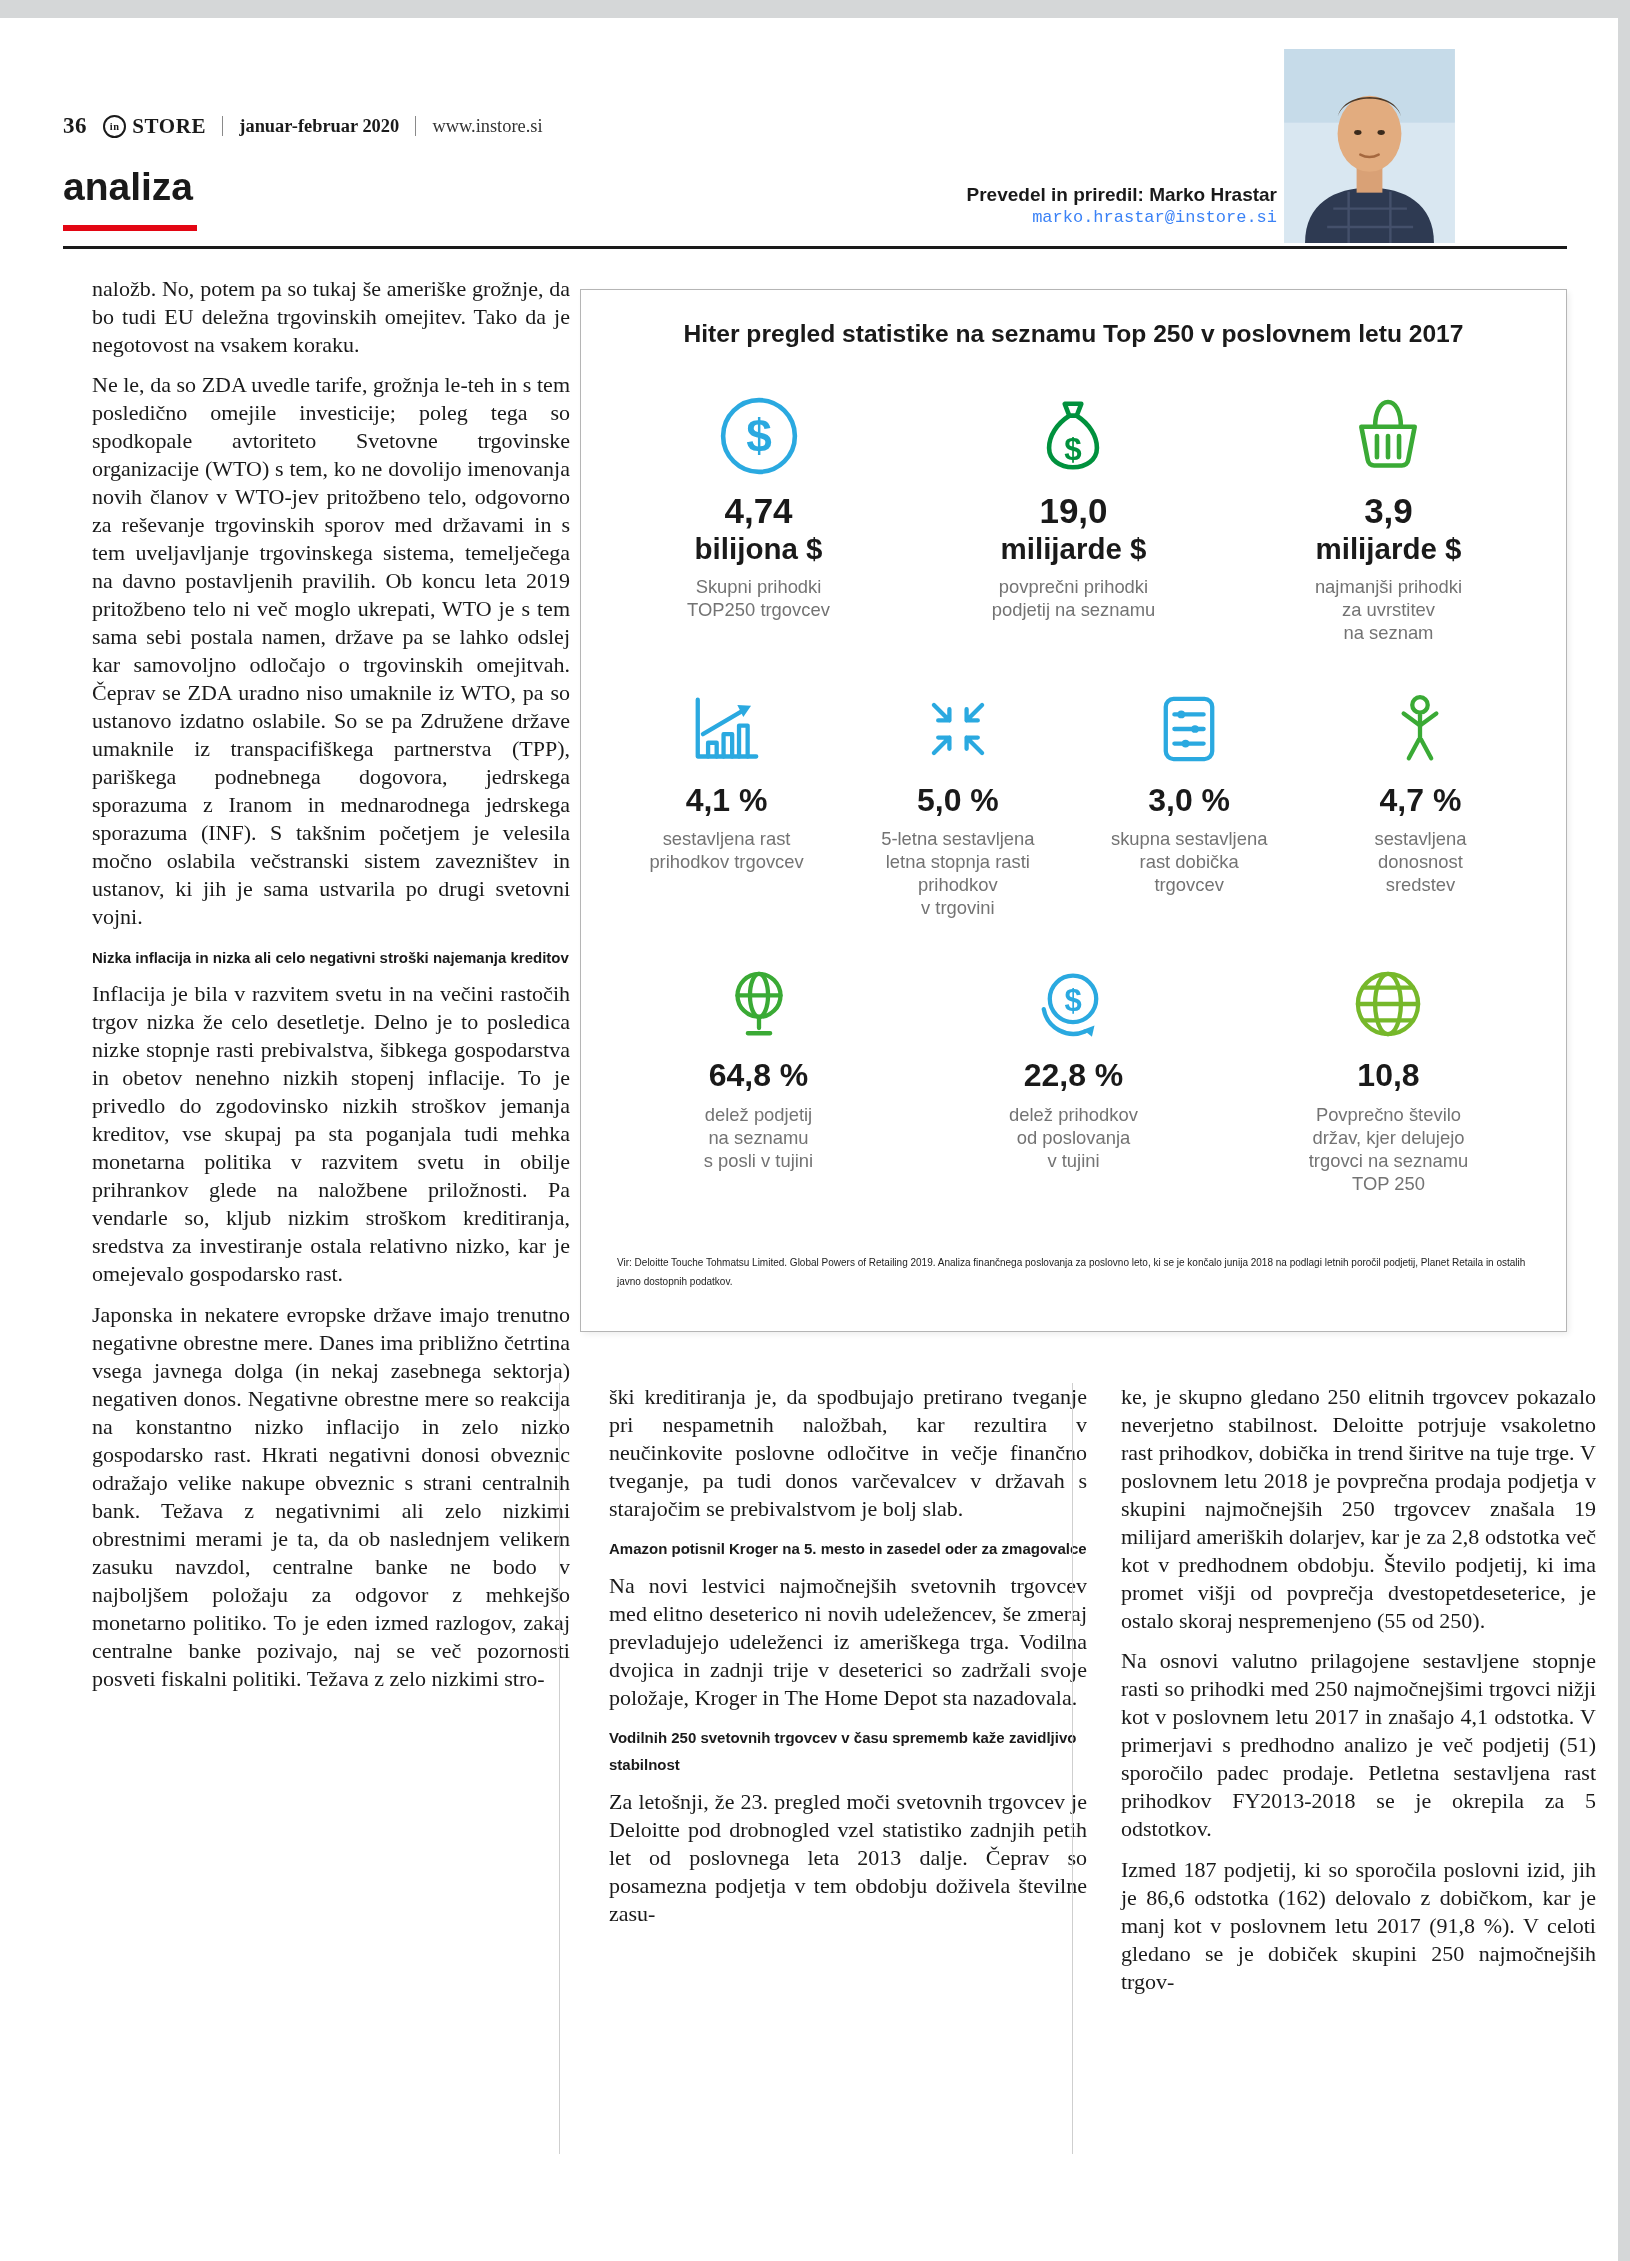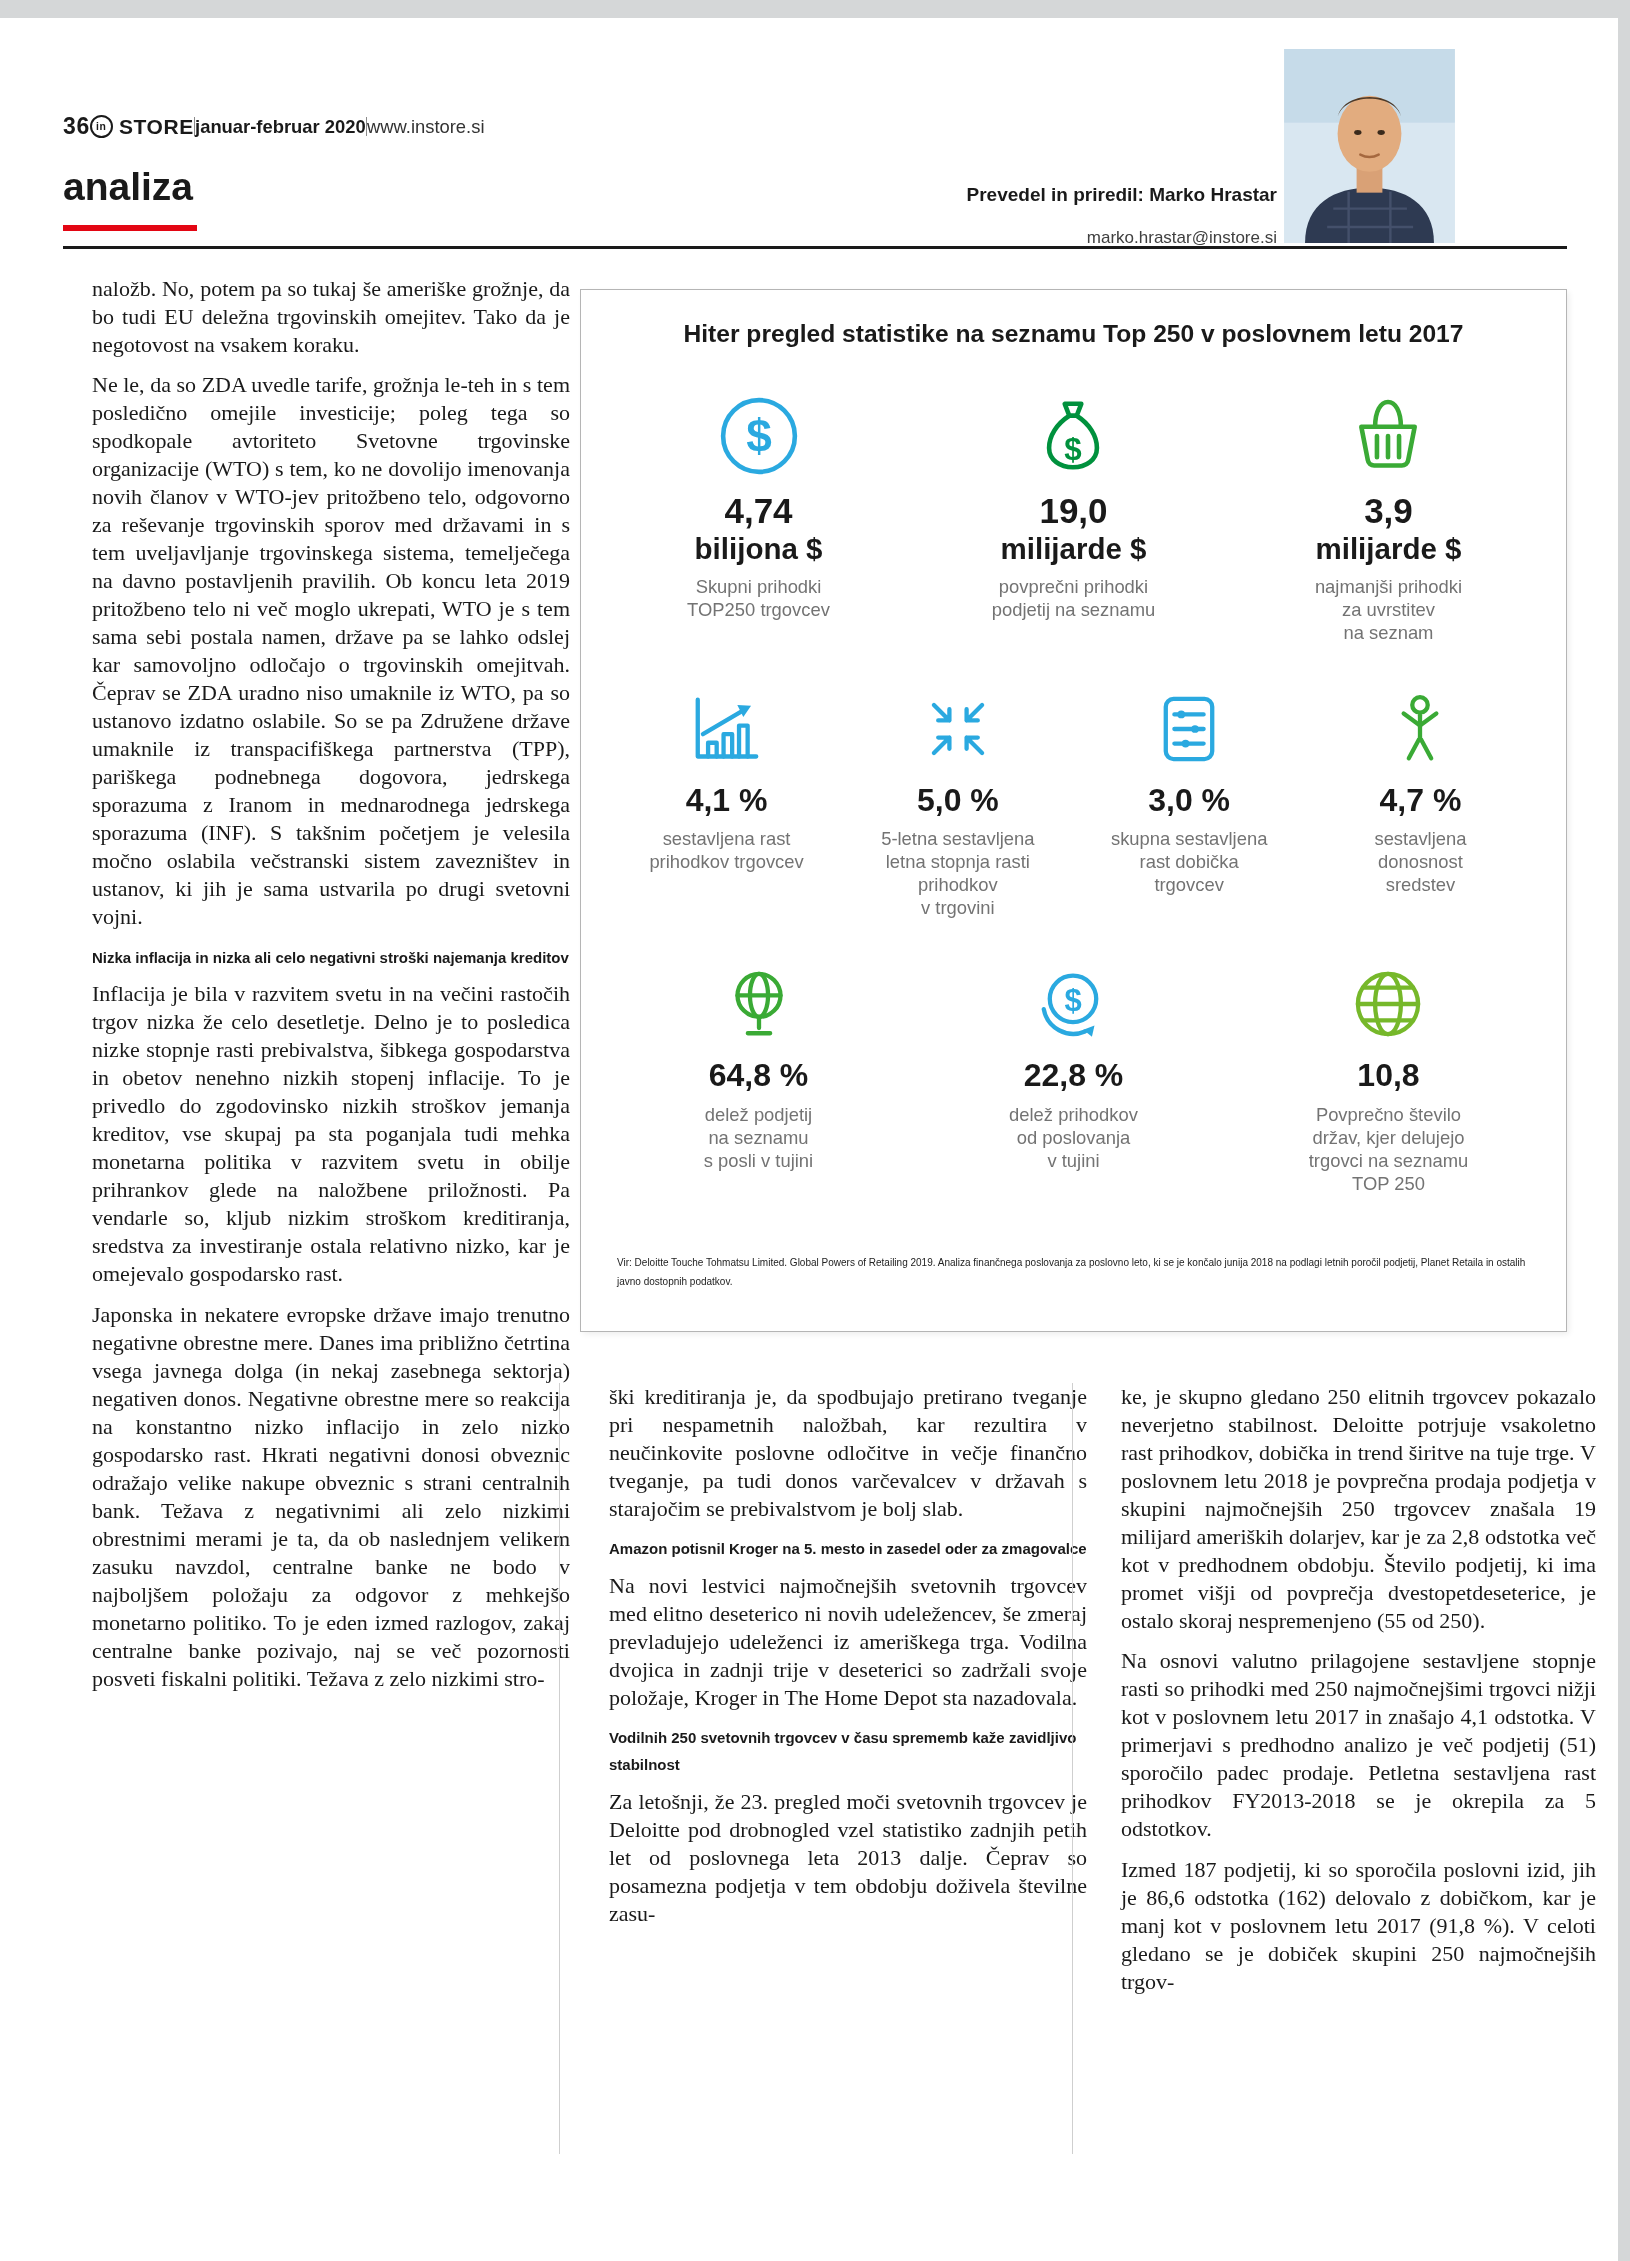--- a/index.html
+++ b/index.html
@@ -4,40 +4,40 @@
 <style>
   * { margin:0; padding:0; box-sizing:border-box; }
   body { background:#ffffff; font-family:"Liberation Serif", serif; color:#1a1a1a; }
   .page { position:relative; width:1630px; height:2261px; background:#ffffff; overflow:hidden; }
 
   
   .edge-top { position:absolute; top:0; left:0; width:100%; height:18.4px; background:#d5d7d8; }
   .edge-right { position:absolute; top:0; right:0; width:12.3px; height:100%; background:#d5d7d8; }
 
   
-  .meta-row { position:absolute; top:113px; left:63px; display:flex; align-items:center; 
-              font-family:Liberation Sans, sans-serif; font-size:18.4px; }
+  .meta-row { position:absolute; top:113px; left:63px; display:flex; align-items:center; gap:16px;
+              font-family:Liberation Serif, serif; font-size:18.4px; }
   .page-num { font-weight:bold; font-size:23px; letter-spacing:0.6px; }
   .logo { display:flex; align-items:center; gap:6.1px; font-weight:bold; font-size:21px; letter-spacing:0.6px; }
   .logo-circle { width:23px; height:23px; border:2.5px solid #1a1a1a; border-radius:50%;
                  display:flex; align-items:center; justify-content:center;
                  font-size:10.4px; font-weight:bold; }
   .vbar { width:1.2px; height:19.6px; background:#8a8a8a; }
   .issue { font-weight:bold; font-size:18.4px; }
   .site { font-size:18.4px; color:#333; }
 
   .section-title { position:absolute; top:165px; left:63px;
                    font-family:"Liberation Sans", sans-serif; font-size:39px; font-weight:bold; }
   .title-red { position:absolute; top:225px; left:63px; width:134px; height:5.5px; background:#e30613; }
   .rule { position:absolute; top:246px; left:63px; width:1504px; height:2.5px; background:#1a1a1a; }
 
   .credit { position:absolute; top:184px; right:353px; text-align:right;
             font-family:"Liberation Sans", sans-serif; }
   .credit-name { font-weight:bold; font-size:19px; }
-  .credit-email { font-size:17px; margin-top:22px; color:#404040; }
+  .credit-email { font-size:17px; margin-top:2px; color:#3b82f6;font-family:Liberation Mono, monospace; }
 
   .photo { position:absolute; top:49px; left:1284px; width:171px; height:194px; overflow:hidden; background:#dce9f2; }
   .photo svg { display:block; }
 
   
   .col { position:absolute; width:478px; text-align:justify; font-size:22px; line-height:28px;margin-left:29px; }
   .col p { margin-bottom:12.3px; }
   .col h3 { font-family:"Liberation Sans", sans-serif; font-size:15px; line-height:27px;
             font-weight:bold; text-align:left; margin:8.6px 0 9.8px 0; }
   .col1 { left:63px; top:275px; }

